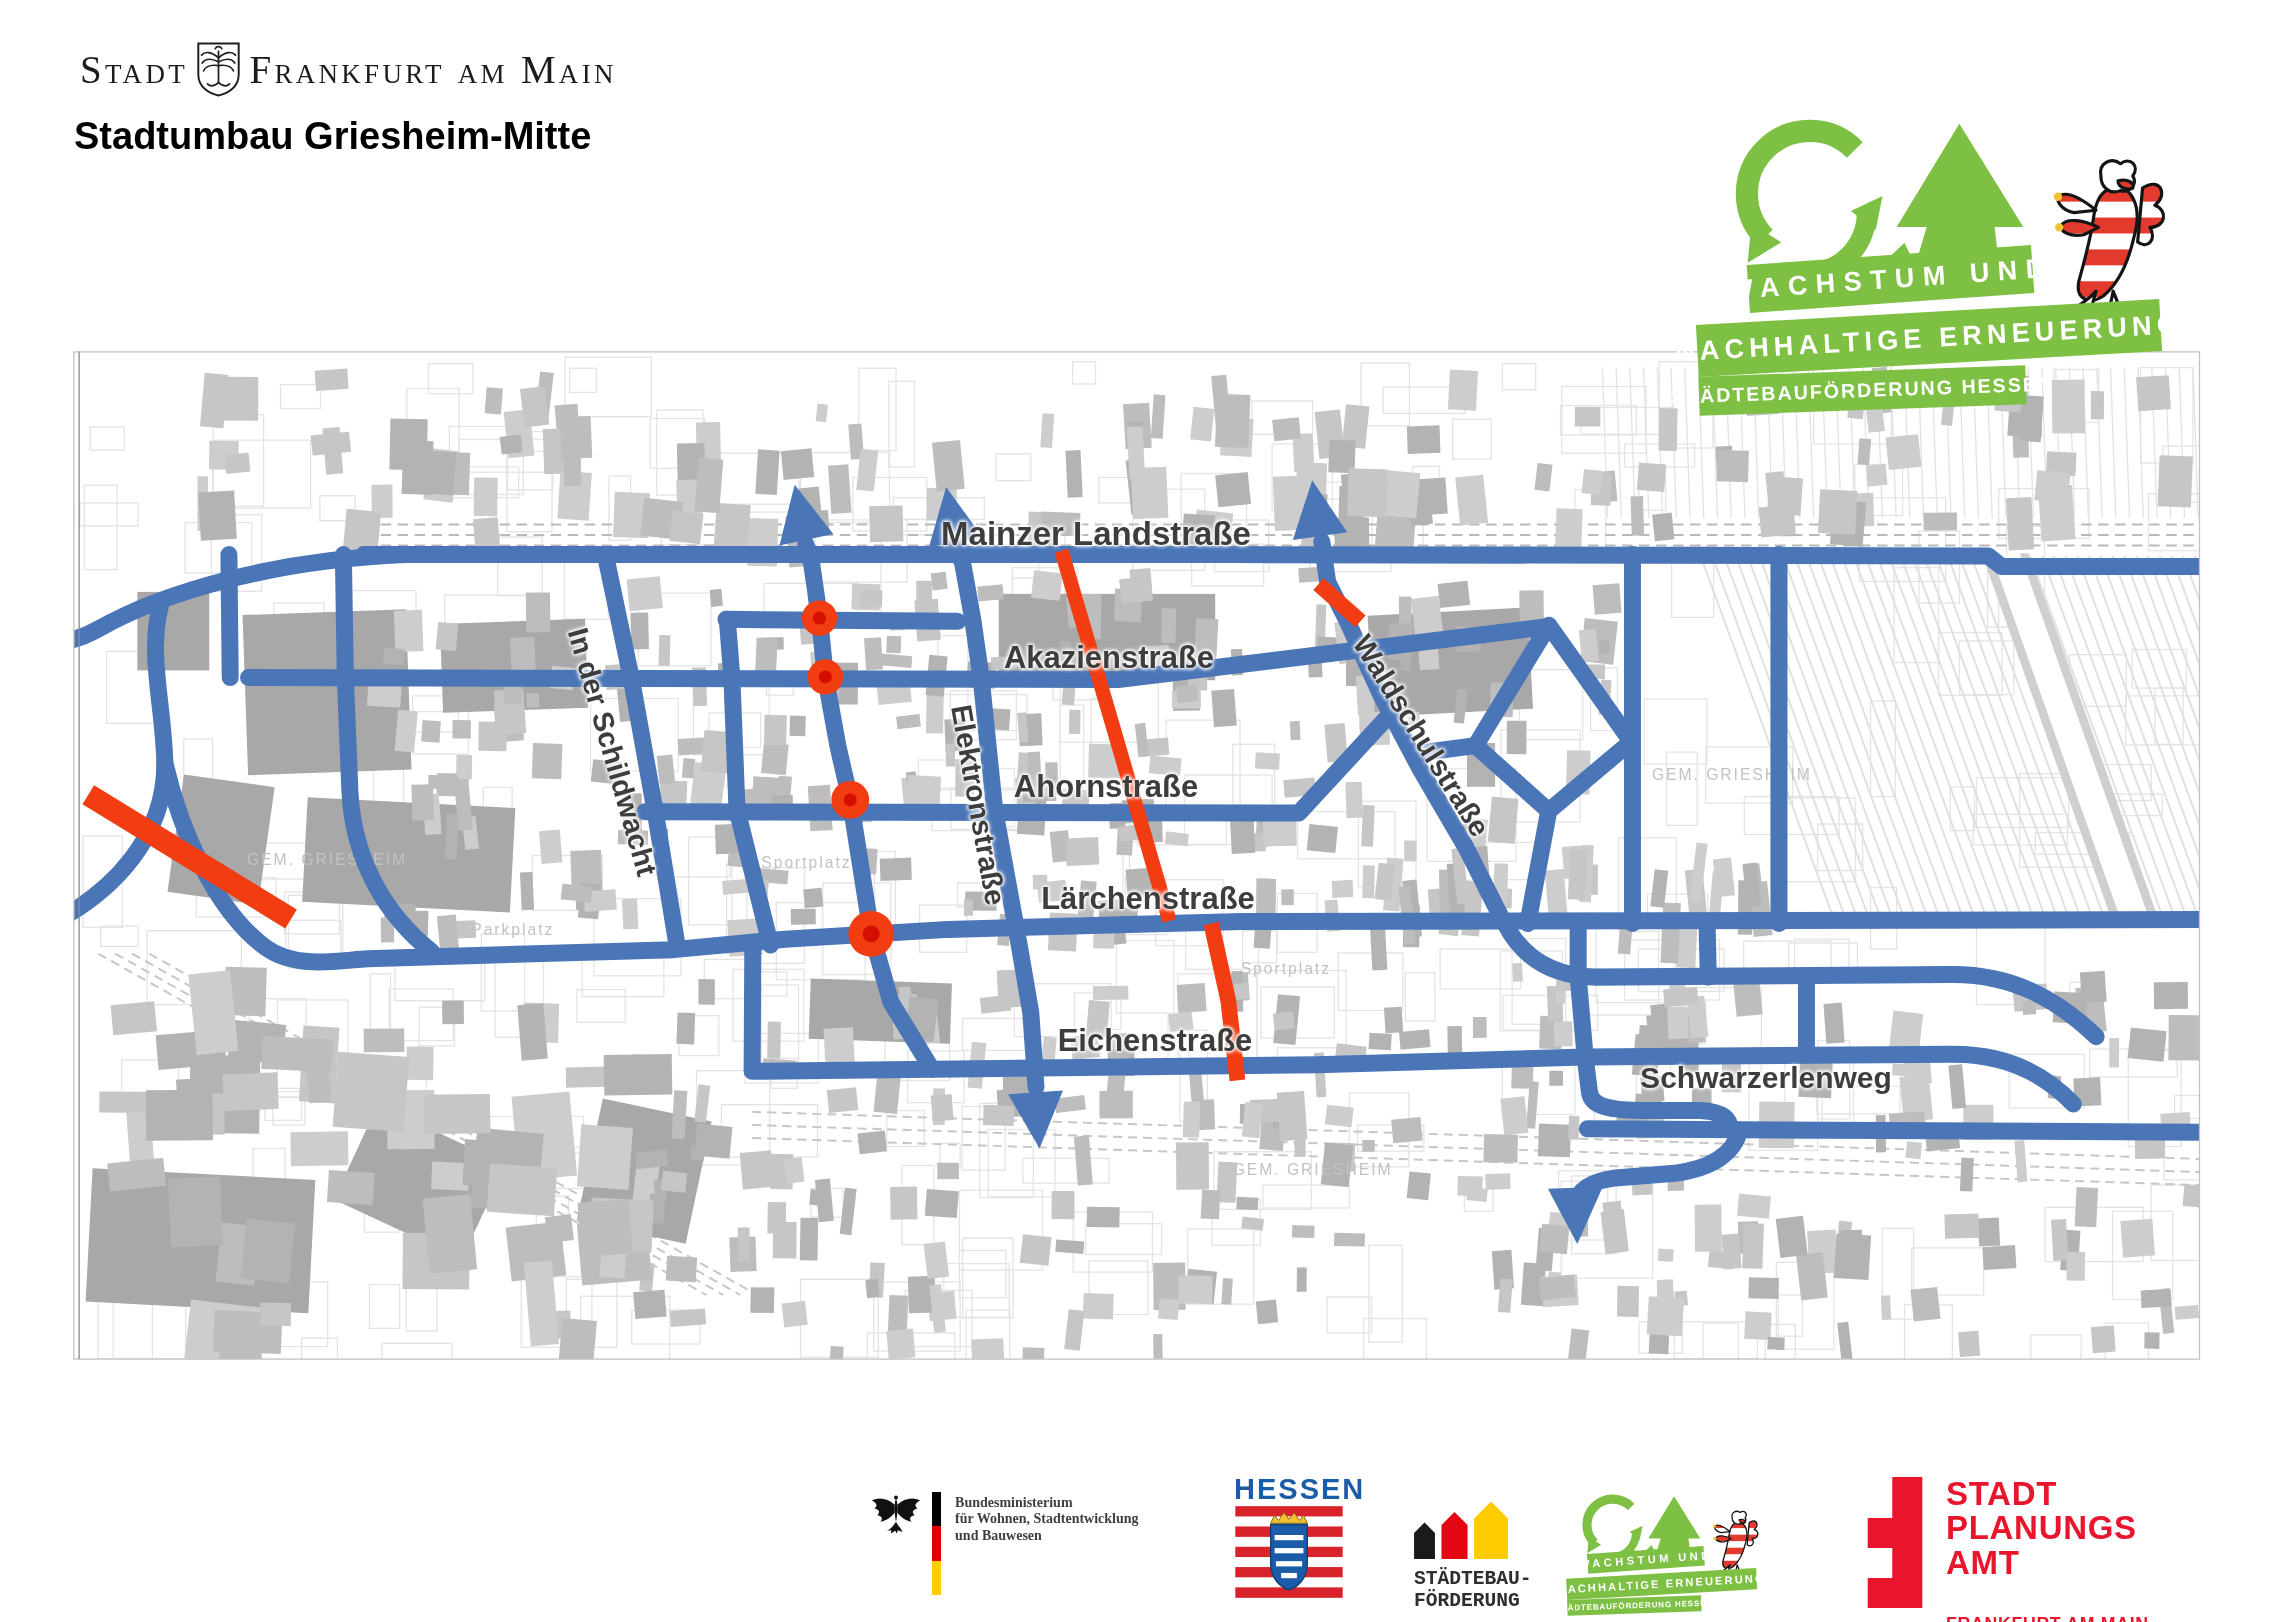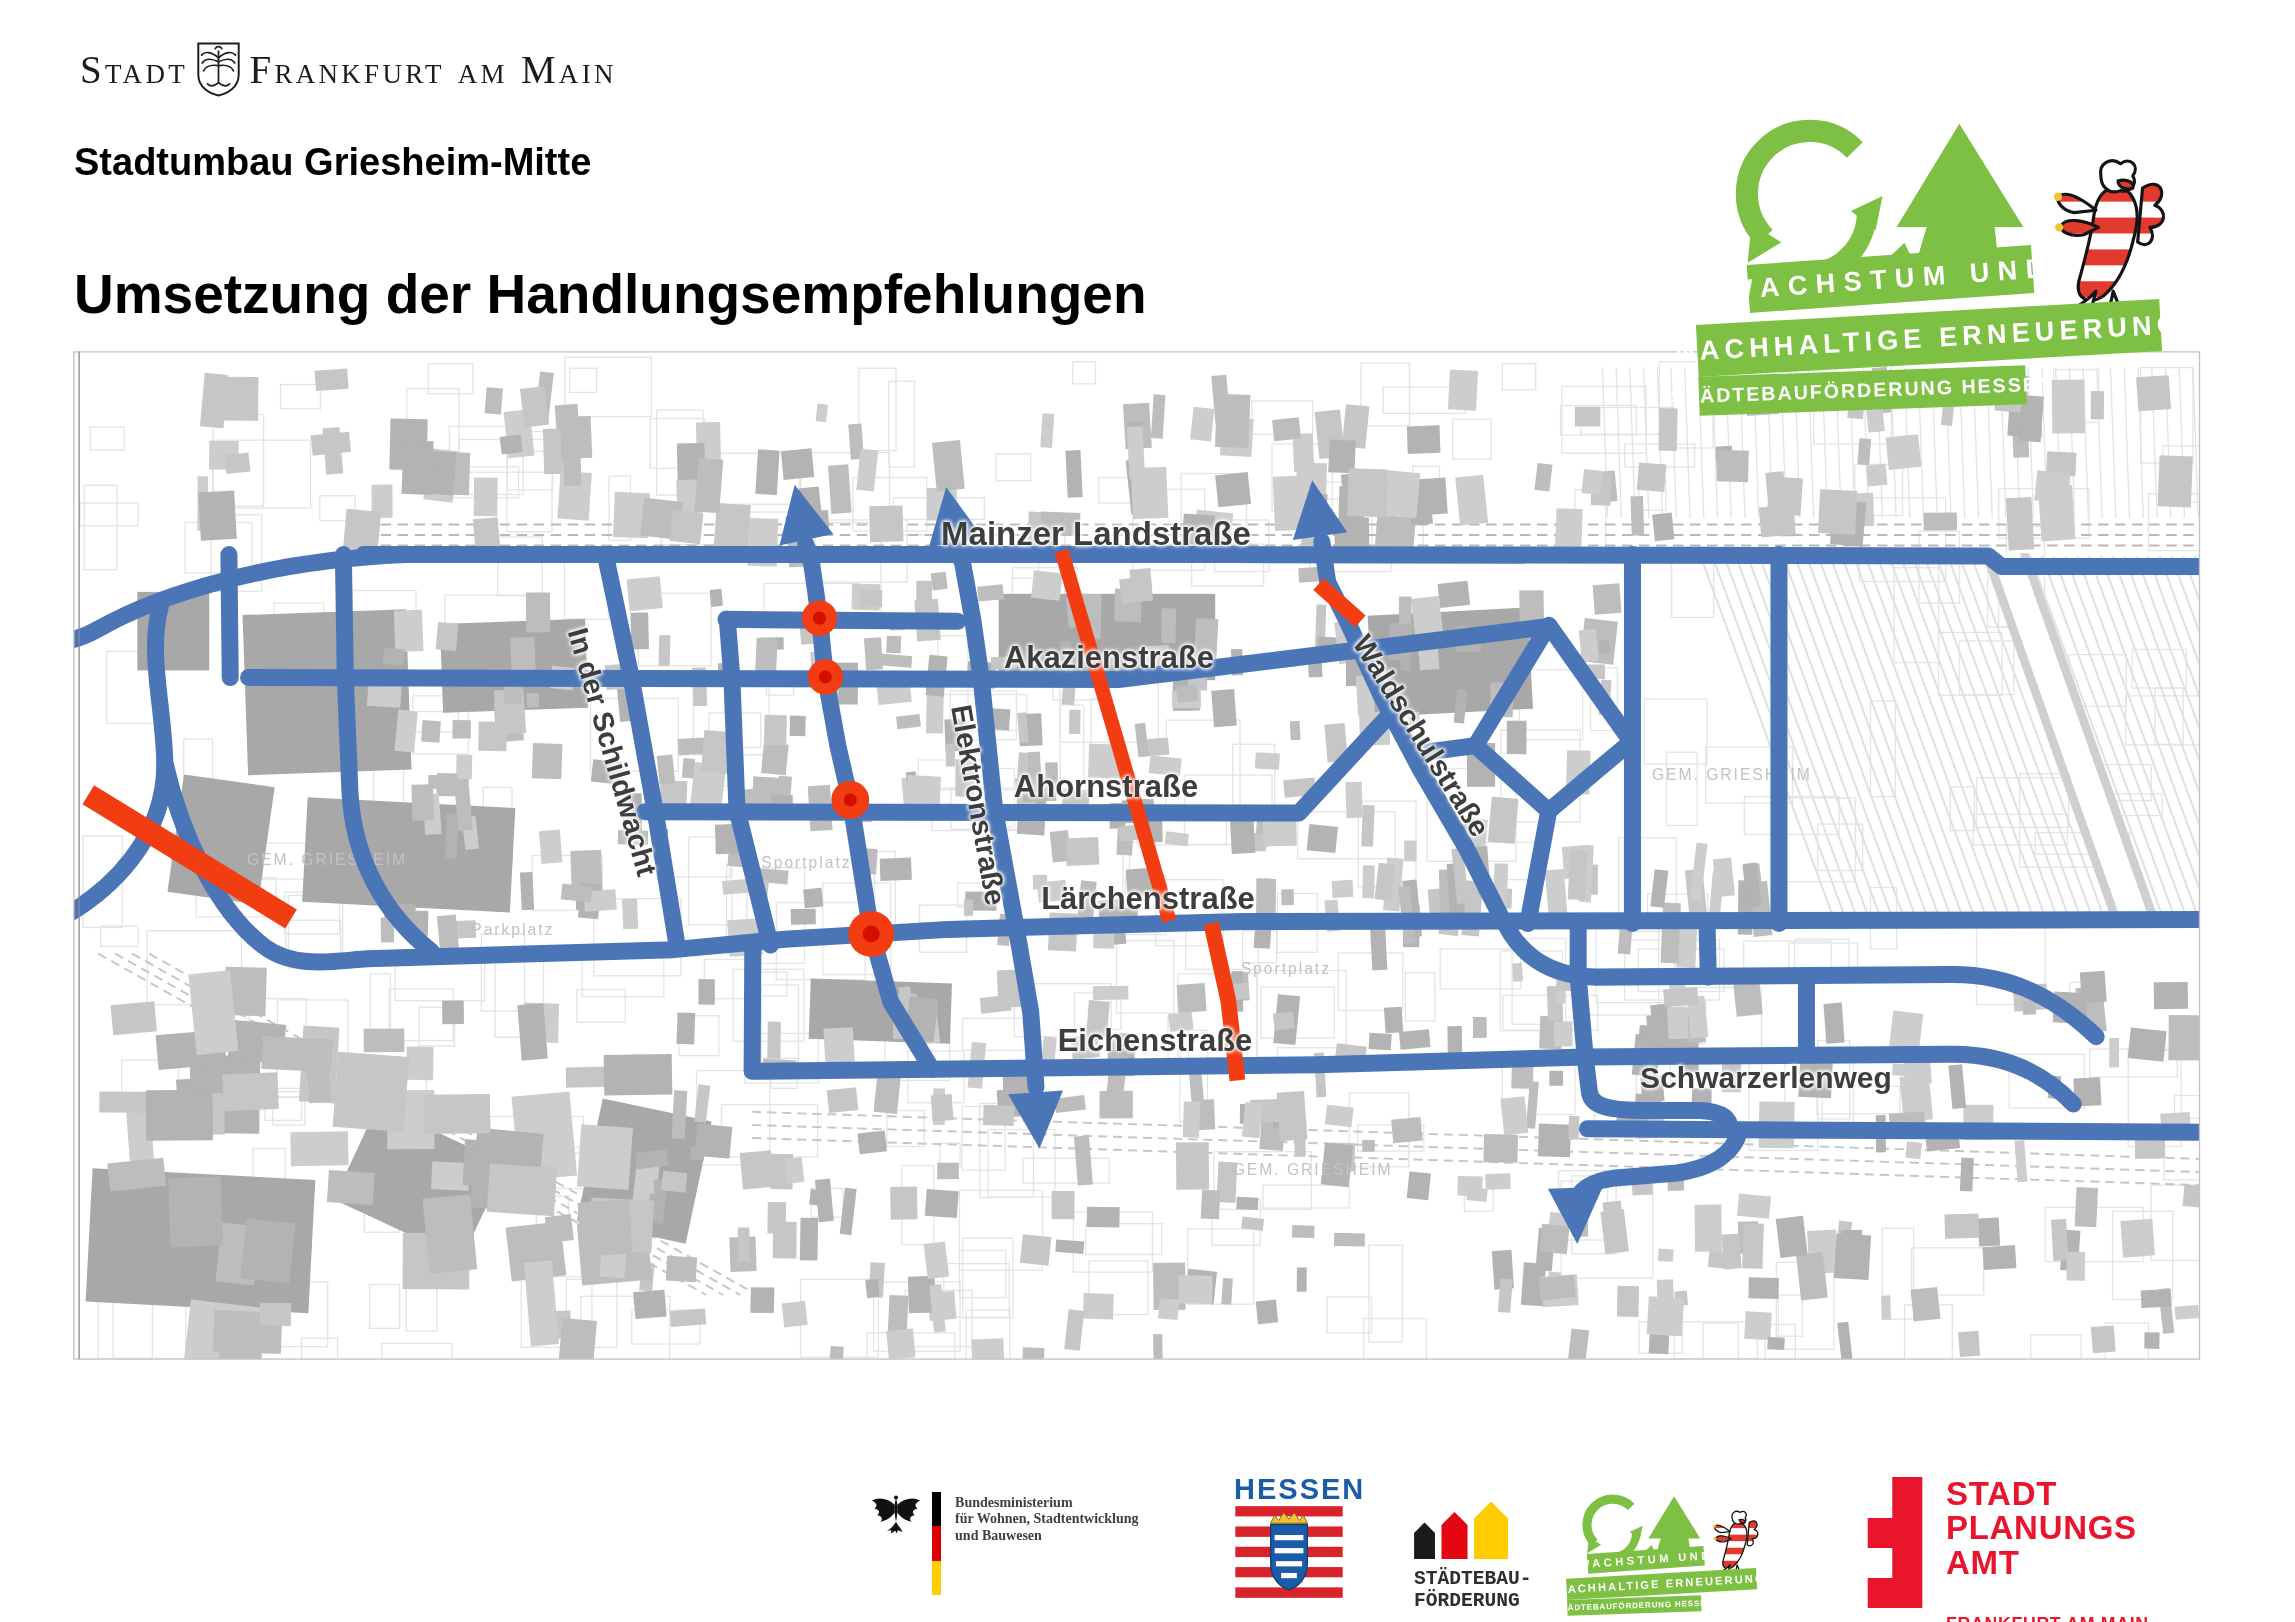--- a/index.html
+++ b/index.html
@@ -3,21 +3,21 @@
 <meta charset="utf-8">
 <style>
   html,body{margin:0;padding:0;background:#ffffff;}
   .page{position:relative;width:2295px;height:1622px;background:#fff;overflow:hidden;
         font-family:"Liberation Sans", sans-serif;}
   
   .citylogo{position:absolute;left:80px;top:42px;display:flex;align-items:center;
             font-family:"Liberation Serif", serif;color:#1c1c1c;}
   .citylogo .w{font-variant:small-caps;font-size:39px;letter-spacing:3.3px;line-height:1;}
   .citylogo svg{margin:0 9.2px;}
-  .t1{position:absolute;left:74px;top:115px;font-size:38px;font-weight:bold;color:#000;margin-top:26px;}
+  .t1{position:absolute;left:74px;top:115px;font-size:38px;font-weight:bold;color:#000;}
   .t2{position:absolute;left:74px;top:158px;font-size:55px;font-weight:bold;color:#000;}
   .t3{position:absolute;left:74px;top:262px;font-size:55px;font-weight:bold;color:#000;}
   
   #map-svg{position:absolute;left:0;top:0;}
   .street-label{position:absolute;font-weight:bold;color:#3d3d3d;white-space:nowrap;
       transform:translate(-50%,-50%);
       text-shadow:0 0 3.3px #fff,0 0 3.3px #fff,0 0 5.2px #fff,0 0 5.2px #fff;}
   
   .gl-wrap{position:relative;width:497px;height:307px;}
   .badge-big{position:absolute;left:1686px;top:116px;width:497px;height:307px;}
@@ -92,21 +92,20 @@
         <path d="M33,30 C46,24 54,26 58,32"></path>
           <path d="M33,36 C46,34 53,38 56,44"></path>
         <path d="M33,62 C26,68 20,68 16,64"></path>
           <path d="M33,62 C40,68 46,68 50,64"></path>
         <path d="M28,10 C30,6 36,6 38,10"></path>
       </g>
     </svg>
     <span class="w">Frankfurt am Main</span>
   </div>
   <div class="t1">Stadtumbau Griesheim-Mitte</div>
-  <div class="t3">Umsetzung der Handlungsempfehlungen</div>
 
   <svg id="map-svg" width="2295" height="1622" viewBox="0 0 3509 2480">
     <defs>
         <clipPath id="mapclip">
           <rect x="113" y="538" width="3250" height="1540"></rect>
         </clipPath>
       </defs>
     <rect x="113" y="538" width="3250" height="1540" fill="#ffffff"></rect>
     <g clip-path="url(#mapclip)">
       <g id="parcels">

